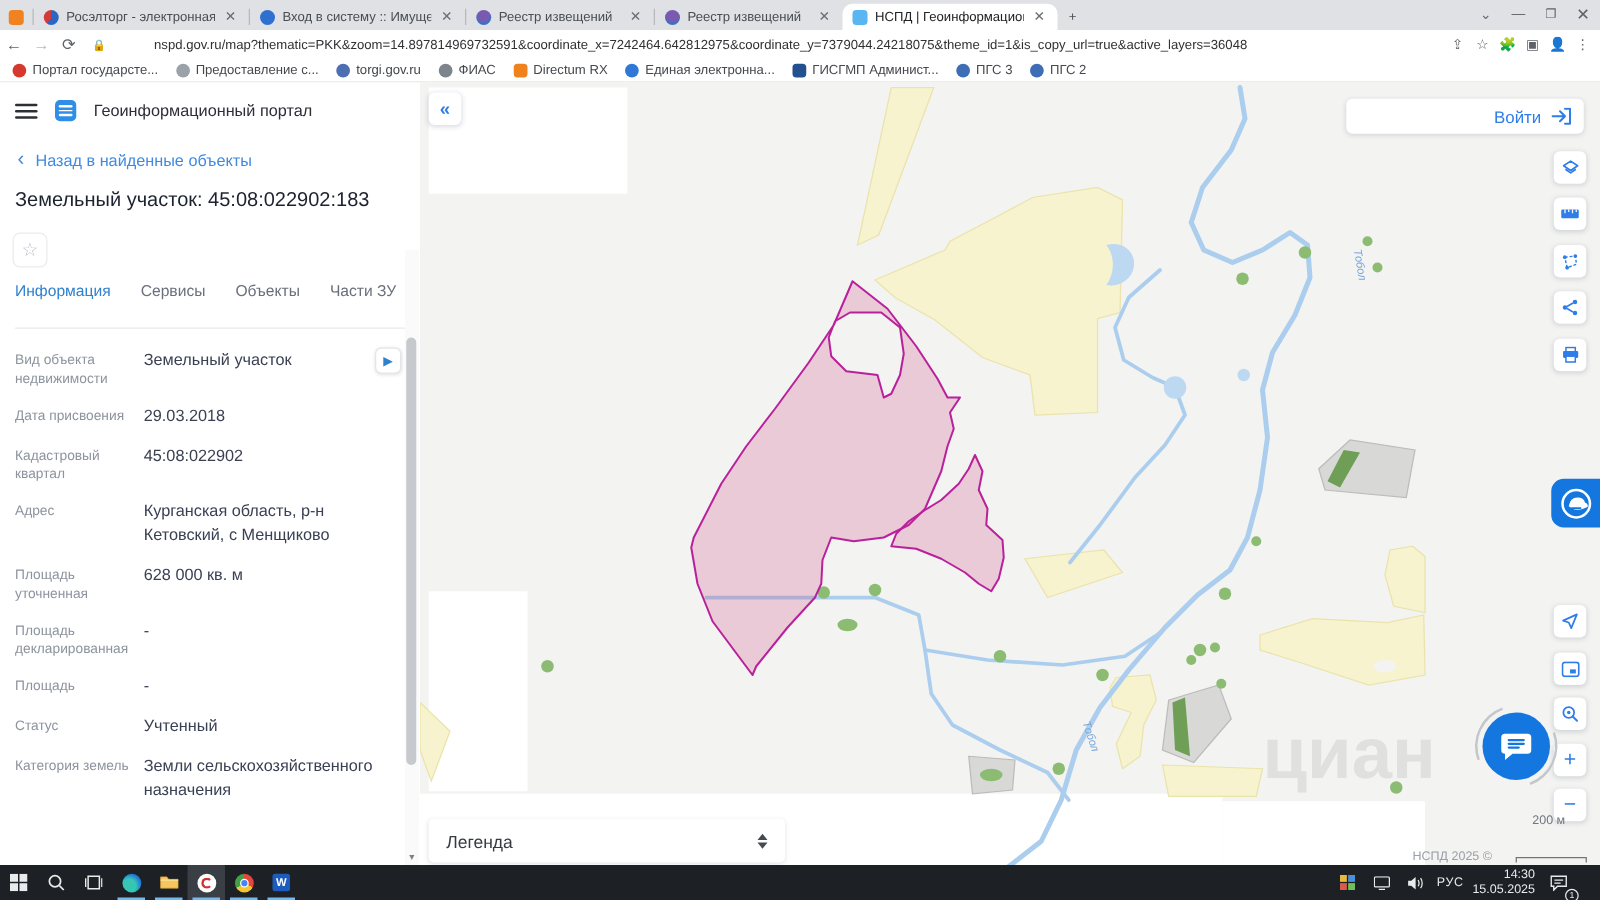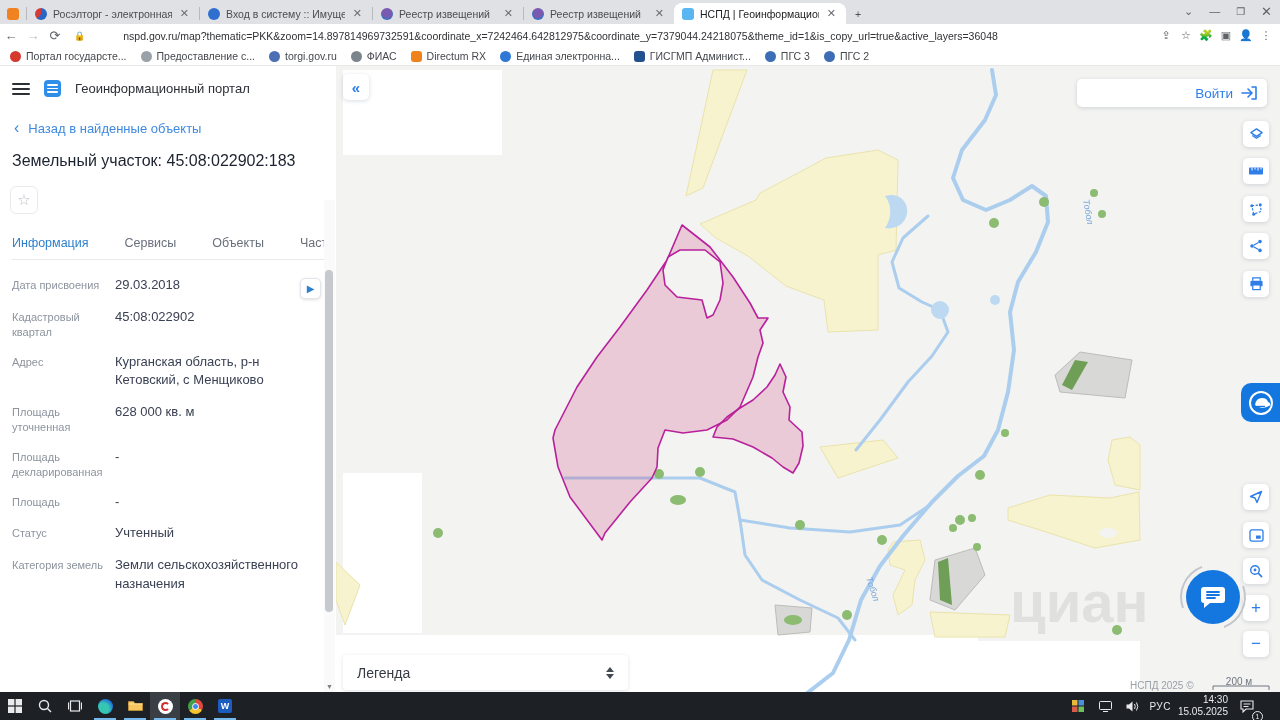--- a/index.html
+++ b/index.html
@@ -29,21 +29,21 @@
   #sidebar { position:absolute; left:0; top:66px; width:336px; height:626px; background:#fff; }
   #sb-head { display:flex; align-items:center; gap:14px; padding:14px 0 0 12px; }
   .burger { width:18px; display:flex; flex-direction:column; gap:3px; }
   .burger i { display:block; height:2px; background:#2c2f33; border-radius:1px; }
   .applogo { width:17px; height:17px; border-radius:4px; background:#2f8fe8; display:flex; flex-direction:column; justify-content:center; gap:2px; padding:0 3px; }
   .applogo i { display:block; height:1.5px; background:#fff; border-radius:1px; }
   #sb-apptitle { font-size:13px; color:#2c2f36; }
   #backlink { margin:22px 0 0 14px; font-size:13px; color:#3f8ae0; display:flex; gap:9px; align-items:center; }
   #sb-title { margin:15px 0 0 12px; font-size:16px; color:#1d2230; font-weight:500; }
   #fav-star { margin:16px 0 0 10px; width:28px; height:28px; border:1px solid #e9ebee; border-radius:6px; color:#b9bec6; font-size:15px; display:flex; align-items:center; justify-content:center; }
-  #sb-tabs { display:flex; gap:36px; margin:22px 0 0 12px; font-size:12.5px; color:#68707c; position:relative; border-bottom:1px solid #e8eaed; padding-bottom:9px; width:312px; overflow:hidden; white-space:nowrap; }
+  #sb-tabs { display:flex; gap:24px; margin:12px 0 0 12px; font-size:12.5px; color:#68707c; position:relative; border-bottom:1px solid #e8eaed; padding-bottom:22px; width:312px; overflow:hidden; white-space:nowrap; }
   .sbtab.on { color:#2f80cd; box-shadow:0 10px 0 -8px #2f80cd; }
   #tab-scroll { position:absolute; left:300px; top:212px; width:21px; height:21px; background:#fff; border:1px solid #e2e6ea; border-radius:5px; color:#2f80cd; font-size:10px; display:flex; align-items:center; justify-content:center; box-shadow:0 1px 3px rgba(0,0,0,.12); }
   #fields { padding:16px 26px 0 12px; }
   .frow { display:grid; grid-template-columns:100px 1fr; column-gap:3px; margin-bottom:13px; }
   .flabel { font-size:11px; color:#8d949e; line-height:1.35; padding-top:2px; }
   .fvalue { font-size:13px; color:#3a4153; line-height:1.45; }
   #sb-scroll { position:absolute; left:324px; top:134px; width:11px; height:492px; background:#fafafa; }
   #sb-thumb { position:absolute; left:1px; top:70px; width:8px; height:342px; background:#c6c9cd; border-radius:4px; }
   #sb-scroll .arr { position:absolute; bottom:2px; left:2px; font-size:7px; color:#7c8186; }
 
@@ -52,21 +52,21 @@
   .mapbtn { position:absolute; background:#fff; border-radius:5px; box-shadow:0 1px 4px rgba(40,60,90,.18); display:flex; align-items:center; justify-content:center; }
   #collapse-btn { left:7px; top:8px; width:26px; height:26px; color:#2e7de9; font-size:15px; font-weight:bold; }
   #login-btn { left:741px; top:13px; width:190px; height:28px; justify-content:flex-end; padding-right:10px; gap:8px; font-size:13.5px; color:#2e7de9; }
   .ctl { left:907px; width:26px; height:26px; color:#2e7de9; }
   #legend { position:absolute; left:7px; top:589px; width:285px; height:35px; background:#fff; border-radius:4px; box-shadow:0 1px 4px rgba(40,60,90,.14); display:flex; align-items:center; padding:0 14px; font-size:14px; color:#363b44; }
   .sorter { margin-left:auto; display:flex; flex-direction:column; gap:2px; }
   .sorter i { width:0; height:0; border-left:4px solid transparent; border-right:4px solid transparent; }
   .sorter .up { border-bottom:5px solid #454a52; }
   .sorter .dn { border-top:5px solid #454a52; }
   #attrib { position:absolute; left:794px; top:614px; font-size:10px; color:#9aa0a8; }
-  #scalebar { position:absolute; left:872px; top:610px; width:62px; font-size:10px; color:#6f7680; text-align:center; }
+  #scalebar { position:absolute; left:872px; top:585px; width:62px; font-size:10px; color:#6f7680; text-align:center; }
   #beaver-tab { position:absolute; left:905px; top:317px; width:39px; height:39px; background:#1477e0; border-radius:10px 0 0 10px; display:flex; align-items:center; justify-content:center; }
   #chat-fab { position:absolute; left:850px; top:504px; width:54px; height:54px; }
   #chat-fab .ring { position:absolute; inset:-6px; border:2px solid #c3c7cc; border-radius:50%; border-top-color:transparent; border-bottom-color:transparent; transform:rotate(25deg); }
   #chat-fab .disc { position:absolute; inset:0; background:#1477e0; border-radius:50%; display:flex; align-items:center; justify-content:center; }
 
   
   #taskbar { position:absolute; left:0; top:692px; width:1280px; height:28px; background:#1d2126; display:flex; align-items:center; color:#e8eaec; }
   .tb { width:30px; height:28px; display:flex; align-items:center; justify-content:center; position:relative; flex:none; }
   .tb.open::after { content:""; position:absolute; left:4px; right:4px; bottom:0; height:2px; background:#76b9ed; }
   .tb.activeapp { background:#3a3f45; }
@@ -200,20 +200,24 @@
   <div id="sb-tabs">
     <span class="sbtab on">Информация</span>
     <span class="sbtab">Сервисы</span>
     <span class="sbtab">Объекты</span>
     <span class="sbtab">Части ЗУ</span>
 
   </div>
   <div id="tab-scroll">▶</div>
 
   <div id="fields">
+    <div class="frow">
+        <span class="flabel">Вид объекта недвижимости</span>
+        <span class="fvalue">Земельный участок</span>
+      </div>
     <div class="frow">
         <span class="flabel">Дата присвоения</span>
         <span class="fvalue">29.03.2018</span>
       </div>
     <div class="frow">
         <span class="flabel">Кадастровый квартал</span>
         <span class="fvalue">45:08:022902</span>
       </div>
     <div class="frow">
         <span class="flabel">Адрес</span>

